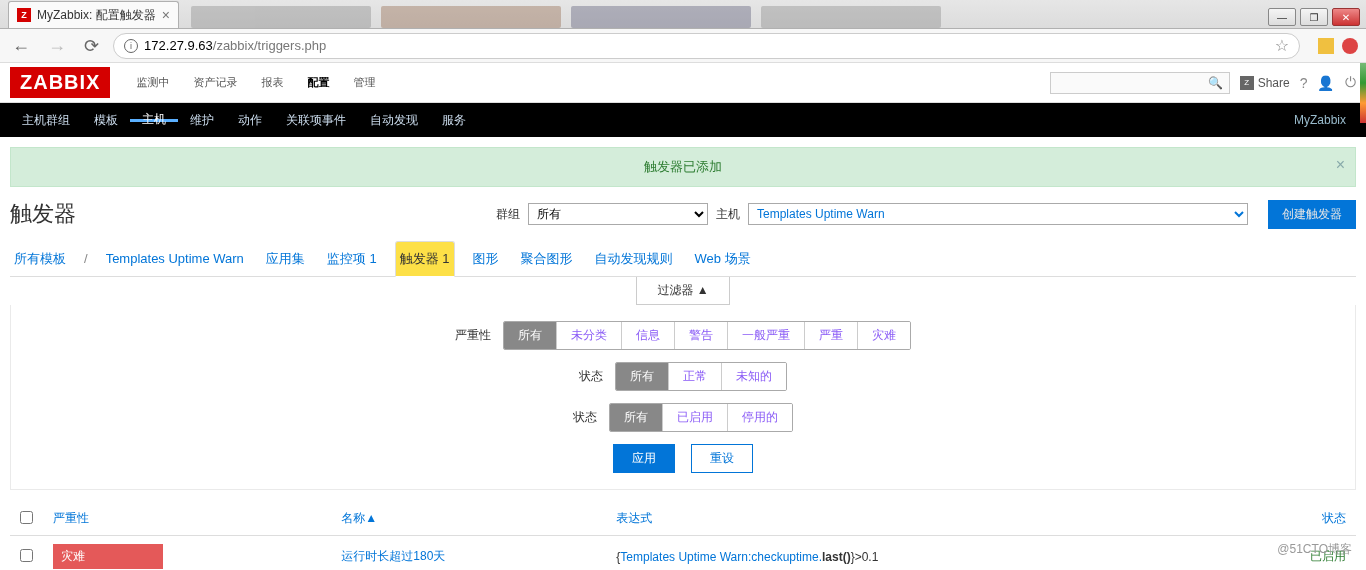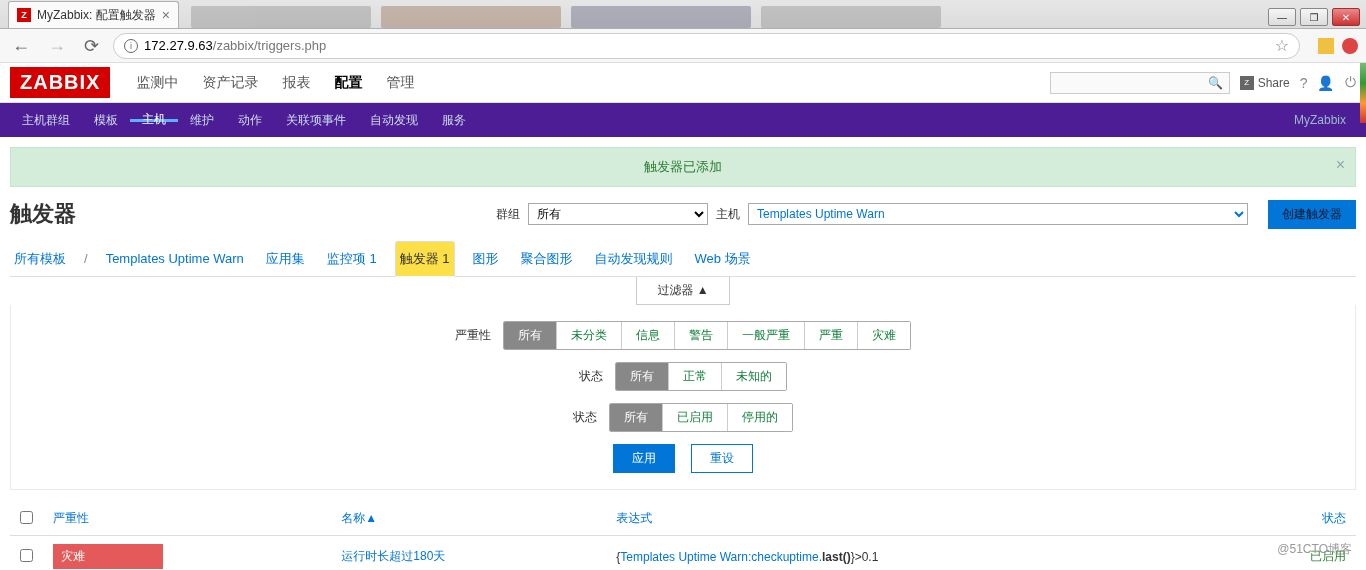--- a/index.html
+++ b/index.html
@@ -28,61 +28,61 @@
     .url-text .host { color: #000; }
     .url-text .path { color: #777; }
     .star-icon { color: #888; font-size: 16px; }
     .ext-icons { display: flex; gap: 8px; padding-left: 8px; }
     .ext-icon { width: 16px; height: 16px; }
     
     
     .zabbix-header { height: 40px; display: flex; align-items: center; padding: 0 10px; border-bottom: 1px solid #ddd; }
     .zabbix-logo { background: #d40000; color: #fff; font-weight: bold; font-size: 20px; padding: 4px 10px; letter-spacing: 1px; margin-right: 14px; }
     .main-nav { display: flex; gap: 0; }
-    .main-nav-item { padding: 10px 12px; color: #555; font-size: 14px; cursor: pointer; }
+    .main-nav-item { padding: 10px 12px; color: #555; font-size: 11px; cursor: pointer; }
     .main-nav-item.active { color: #000; font-weight: bold; }
     .header-right { margin-left: auto; display: flex; align-items: center; gap: 10px; }
     .header-search { width: 180px; height: 22px; border: 1px solid #ccc; padding: 0 6px; background: #fafafa; }
     .header-icon { color: #888; cursor: pointer; font-size: 14px; }
     .share-btn { display: flex; align-items: center; gap: 4px; color: #555; font-size: 12px; }
     .share-z { width: 14px; height: 14px; background: #666; color: #fff; font-size: 8px; display: flex; align-items: center; justify-content: center; }
     
     
-    .sub-nav { height: 34px; background: #4c1d95; display: flex; align-items: stretch; padding: 16px 10px; }
+    .sub-nav { height: 34px; background: #000000; display: flex; align-items: stretch; padding: 16px 10px; }
     .sub-nav-item { padding: 0 12px; color: #cde; font-size: 12px; display: flex; align-items: center; cursor: pointer; }
     .sub-nav-item.active { background: #2d5a8a; border-bottom: 3px solid #5bb0ff; color: #fff; }
     .sub-nav-right { margin-left: auto; color: #9bc; font-size: 12px; display: flex; align-items: center; padding-right: 10px; }
     
     
     .content { padding: 10px; }
     .alert-success { background: #d4edda; border: 1px solid #c3e6cb; color: #2e7d32; text-align: center; padding: 10px; font-size: 13px; position: relative; margin-bottom: 12px; }
     .alert-close { position: absolute; right: 10px; top: 8px; color: #8aa; cursor: pointer; font-size: 16px; }
     
     .page-title-row { display: flex; align-items: center; margin-bottom: 12px; }
-    .page-title { font-size: 22px; font-weight: bold; color: #333; }
+    .page-title { font-size: 22px; font-weight: normal; color: #333; }
     .filter-selects { margin-left: auto; display: flex; align-items: center; gap: 8px; }
     .filter-label { font-size: 12px; color: #333; }
     .select { border: 1px solid #aaa; height: 22px; padding: 0 4px; font-size: 12px; background: #fff; }
     .select.group { width: 180px; }
     .select.host { width: 500px; color: #0275d8; }
-    .btn-primary { background: #0275d8; color: #0f172a; border: none; padding: 6px 14px; font-size: 12px; cursor: pointer; margin-left: 12px; }
+    .btn-primary { background: #0275d8; color: #e5e5e5; border: none; padding: 6px 14px; font-size: 12px; cursor: pointer; margin-left: 12px; }
     
     .tab-nav { display: flex; gap: 14px; border-bottom: 1px solid #ddd; margin-bottom: 0; align-items: center; font-size: 13px; }
     .tab-nav-item { padding: 8px 4px; color: #0275d8; cursor: pointer; }
     .tab-nav-item.active { border: 1px solid #ddd; border-bottom: 1px solid #fff; margin-bottom: -1px; background: #fde047; border-radius: 3px 3px 0 0; color: #333; }
     .tab-sep { color: #888; }
     
     .filter-tab { display: flex; justify-content: center; margin-top: 0; }
     .filter-tab-inner { border: 1px solid #ccc; border-top: none; padding: 5px 20px; font-size: 12px; color: #333; cursor: pointer; background: #fff; }
     
     .filter-body { border: 1px solid #eaeaea; border-top: none; padding: 16px; }
     .filter-row { display: flex; align-items: center; justify-content: center; margin-bottom: 12px; gap: 8px; }
     .filter-row-label { font-size: 12px; color: #333; margin-right: 4px; }
     .segmented { display: flex; border: 1px solid #aaa; border-radius: 2px; overflow: hidden; }
-    .segmented-item { padding: 5px 14px; font-size: 12px; background: #fff; cursor: pointer; border-right: 1px solid #ccc; color: #15803d; }
+    .segmented-item { padding: 5px 14px; font-size: 12px; background: #fff; cursor: pointer; border-right: 1px solid #ccc; color: #8b5cf6; }
     .segmented-item:last-child { border-right: none; }
     .segmented-item.active { background: #888; color: #fff; }
     .filter-actions { display: flex; justify-content: center; gap: 16px; margin-top: 8px; }
     .btn-apply { background: #0275d8; color: #fff; border: 1px solid #0275d8; padding: 5px 18px; font-size: 12px; cursor: pointer; }
     .btn-reset { background: #fff; color: #0275d8; border: 1px solid #0275d8; padding: 5px 18px; font-size: 12px; cursor: pointer; }
     
     .data-table { width: 100%; border-collapse: collapse; margin-top: 12px; }
     .data-table th { text-align: left; padding: 8px 10px; font-weight: normal; color: #0275d8; font-size: 12px; border-bottom: 1px solid #ddd; cursor: pointer; }
     .data-table th.check { width: 24px; }
     .data-table td { padding: 8px 10px; font-size: 12px; border-bottom: 1px solid #eee; vertical-align: middle; }

